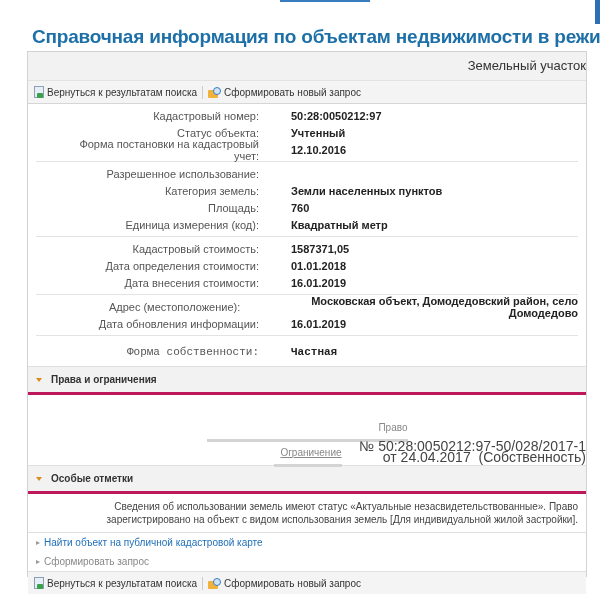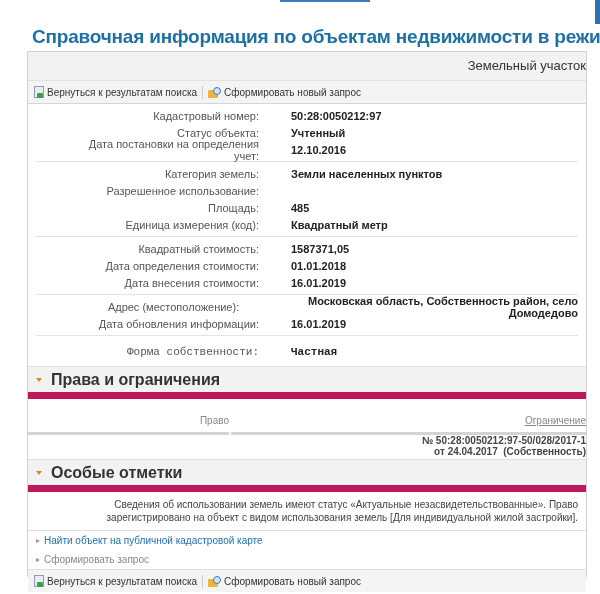--- a/index.html
+++ b/index.html
@@ -15,27 +15,27 @@
   .icon-doc { width:10px; height:12px; background:#e8eef5; border:1px solid #8aa0b8; position:relative; margin-right:3px; box-sizing:border-box; }
   .icon-doc::after { content:""; position:absolute; left:2px; bottom:-1px; width:6px; height:5px; background:#3aa04a; border-radius:1px; }
   .icon-search { width:13px; height:11px; position:relative; margin-right:3px; }
   .icon-search .folder { position:absolute; left:0; top:3px; width:10px; height:8px; background:#f0b23a; border-radius:1px; }
   .icon-search .lens { position:absolute; left:5px; top:0; width:6px; height:6px; border:1.5px solid #3a7cc0; border-radius:50%; background:#cfe3f7; }
   .rows { padding:0 8px; }
   .group { border-bottom:1px solid #e3e3e3; padding:3px 0 3px 0; }
   .row { display:flex; height:17px; align-items:center; font-size:11px;padding-left:32px; }
   .row .lbl { width:191px; color:#555; }
   .row .val { color:#222; font-weight:bold;margin-left:32px; }
-  .section-head { height:25px; background:#f2f2f2; border-top:1px solid #e0e0e0; border-bottom:7px solid #be185d; display:flex; align-items:center; padding-left:8px; font-size:16px; font-weight:bold; color:#333; }
+  .section-head { height:25px; background:#f2f2f2; border-top:1px solid #e0e0e0; border-bottom:3px solid #be185d; display:flex; align-items:center; padding-left:8px; font-size:10px; font-weight:bold; color:#333; }
   .tri { width:0; height:0; border-left:3px solid transparent; border-right:3px solid transparent; border-top:4px solid #d98b1e; margin-right:9px; }
   .rights-table { padding:0 0; }
-  .rt-head { display:flex; height:22px; align-items:center; font-size:10px; color:#888; margin-top:12px; }
+  .rt-head { display:flex; height:22px; align-items:center; font-size:10px; color:#888; margin-top:22px;flex-direction:column; }
   .rt-head .c1 { width:193px; padding-left:8px; border-bottom:3px solid #d4d4d4; height:22px; line-height:22px; }
   .rt-head .c2 { flex:1; padding-left:6px; border-bottom:3px solid #d4d4d4; height:22px; line-height:22px; margin-left:2px;text-decoration:underline; }
-  .rt-row { font-size:10px; color:#444; padding:2px 0 2px 8px; line-height:11px; height:26px; box-sizing:border-box;font-weight:bold; }
+  .rt-row { font-size:14px; color:#444; padding:2px 0 2px 8px; line-height:11px; height:26px; box-sizing:border-box; }
   .note { font-size:10px; color:#444; padding:6px 8px; line-height:13px; border-bottom:1px solid #e0e0e0; }
   .links { padding:0 8px; border-bottom:1px solid #e0e0e0; }
   .link { font-size:10px; height:19px; display:flex; align-items:center; cursor:pointer; }
   .link .arr { color:#999; margin-right:4px; font-size:8px; }
   .link.blue { color:#1f6fb8; }
   .link.gray { color:#888; }
   .bottom-toolbar { height:22px; background:#f4f4f4; display:flex; align-items:center; padding-left:6px; font-size:10px; color:#333; }
 </style>
 </head>
 <body>
@@ -67,63 +67,63 @@
     <div class="group">
       <div class="row">
         <span class="lbl">Кадастровый номер:</span>
         <span class="val">50:28:0050212:97</span>
       </div>
       <div class="row">
         <span class="lbl">Статус объекта:</span>
         <span class="val">Учтенный</span>
       </div>
       <div class="row">
-        <span class="lbl">Дата постановки на определения учет:</span>
+        <span class="lbl">Форма постановки на кадастровый учет:</span>
         <span class="val">12.10.2016</span>
       </div>
     </div>
 
     <div class="group">
       <div class="row">
+        <span class="lbl">Разрешенное использование:</span>
+        <span class="val"></span>
+      </div>
+      <div class="row">
         <span class="lbl">Категория земель:</span>
         <span class="val">Земли населенных пунктов</span>
       </div>
       <div class="row">
-        <span class="lbl">Разрешенное использование:</span>
-        <span class="val"></span>
-      </div>
-      <div class="row">
         <span class="lbl">Площадь:</span>
-        <span class="val">485</span>
+        <span class="val">760</span>
       </div>
       <div class="row">
         <span class="lbl">Единица измерения (код):</span>
         <span class="val">Квадратный метр</span>
       </div>
     </div>
 
     <div class="group">
       <div class="row">
-        <span class="lbl">Квадратный стоимость:</span>
+        <span class="lbl">Кадастровый стоимость:</span>
         <span class="val">1587371,05</span>
       </div>
       <div class="row">
         <span class="lbl">Дата определения стоимости:</span>
         <span class="val">01.01.2018</span>
       </div>
       <div class="row">
         <span class="lbl">Дата внесения стоимости:</span>
         <span class="val">16.01.2019</span>
       </div>
     </div>
 
     <div class="group">
       <div class="row">
         <span class="lbl">Адрес (местоположение):</span>
-        <span class="val">Московская область, Собственность район, село Домодедово</span>
+        <span class="val">Московская объект, Домодедовский район, село Домодедово</span>
       </div>
       <div class="row">
         <span class="lbl">Дата обновления информации:</span>
         <span class="val">16.01.2019</span>
       </div>
     </div>
 
     <div class="group" style="border-bottom:none; padding:7px 0 6px 0;font-family:Liberation Mono, monospace;">
       <div class="row">
         <span class="lbl">Форма собственности:</span>

